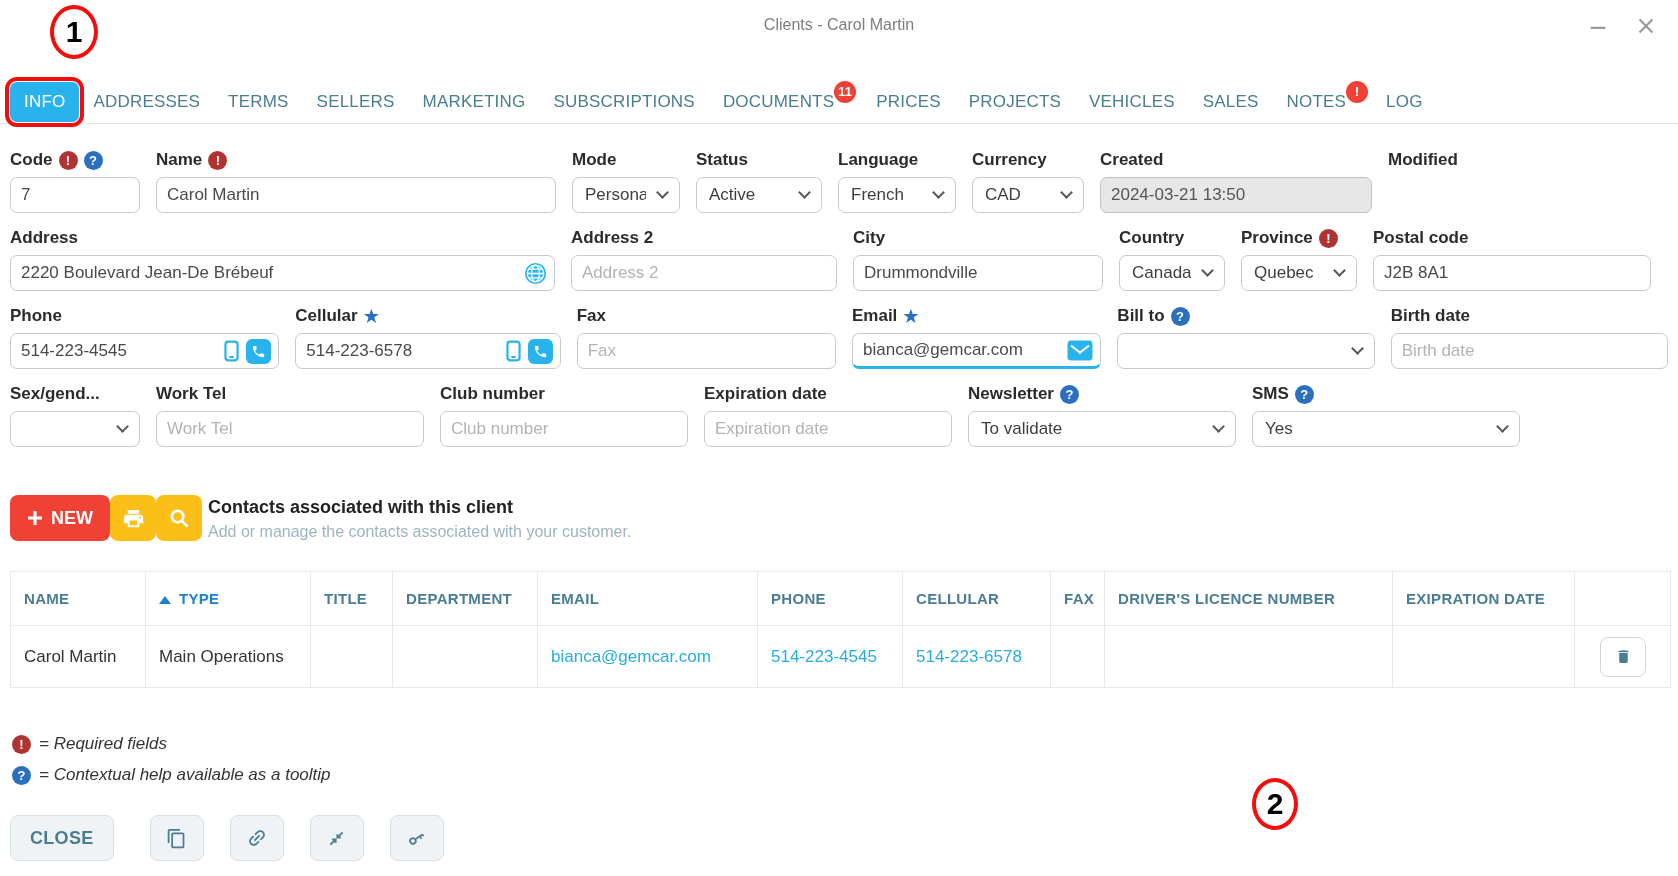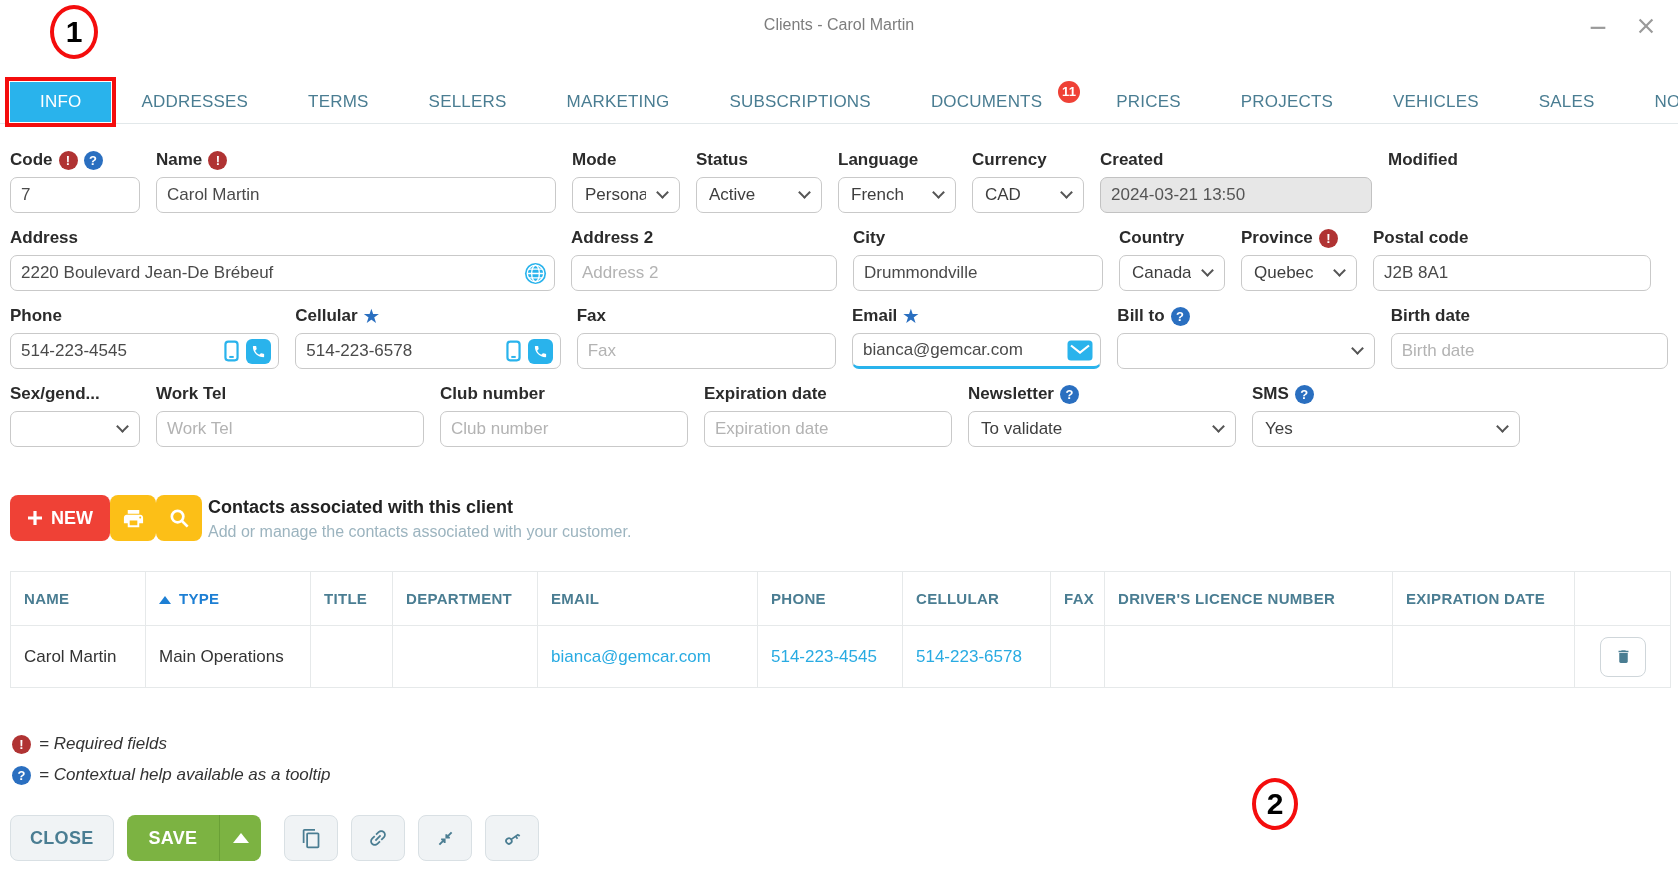--- a/index.html
+++ b/index.html
@@ -10,21 +10,21 @@
   }
   
   .titlebar { height:50px; display:flex; align-items:center; justify-content:center; position:relative; }
   .title { font-size:16px; color:#7d7d7d; }
   .win-controls { position:absolute; right:20px; top:14px; display:flex; gap:24px; }
   .win-btn { width:24px; height:24px; display:flex; align-items:center; justify-content:center; cursor:pointer; }
 
   
   .tabs { display:flex; align-items:center; margin-top:30px; padding-left:10px; height:44px;
           border-bottom:1px solid #e2e8ea; position:relative; }
-  .tab { padding:10px 30px; font-size:17px; color:#4a7d92; letter-spacing:.2px; position:relative; cursor:pointer; white-space:nowrap; }
+  .tab { padding:10px 14px; font-size:17px; color:#4a7d92; letter-spacing:.2px; position:relative; cursor:pointer; white-space:nowrap;border-radius:7px; }
   .tab.active { background:#29b3ec; color:#fff; outline:4px solid #f40d0d; outline-offset:1px; }
   .badge { position:absolute; top:-1px; right:-8px; background:#ef4136; color:#fff; border-radius:11px;
            min-width:22px; height:22px; padding:0 4px; font-size:13px; font-weight:bold;
            display:flex; align-items:center; justify-content:center; }
 
   
   .form { padding:26px 10px 0; }
   .form-row { display:flex; gap:16px; margin-bottom:15px; }
   .field { display:flex; flex-direction:column; }
   .lbl { font-weight:bold; font-size:17px; color:#2b2b2b; margin-bottom:7px; display:flex; align-items:center; gap:6px; white-space:nowrap; height:20px; }
@@ -64,21 +64,21 @@
   .tbl td.link { color:#29abe2; cursor:pointer; }
   .trash-btn { width:46px; height:40px; border:1px solid #cfd6da; border-radius:8px; background:#fff;
                display:flex; align-items:center; justify-content:center; cursor:pointer; margin-left:12px; }
 
   
   .legend { padding:46px 12px 0; font-size:17px; font-style:italic; color:#333; }
   .legend-line { display:flex; align-items:center; gap:8px; margin-bottom:11px; }
 
   
   .footer { position:absolute; left:0; bottom:15px; width:100%; display:flex; justify-content:space-between; padding:0 10px; }
-  .fgroup { display:flex; gap:13px; align-items:flex-start; }
+  .fgroup { display:flex; gap:26px; align-items:flex-start; }
   .fgroup.right { margin-right:122px; }
   .btn { height:46px; border-radius:8px; background:#f0f3f5; border:1px solid #d9e0e4; color:#4a7d92;
          font-weight:bold; font-size:18px; padding:0 19px; display:flex; align-items:center; justify-content:center;
          letter-spacing:.3px; cursor:pointer; }
   .icon-btn { width:54px; padding:0; }
   .btn-save { display:flex; background:#7cb342; border-radius:8px; overflow:hidden; cursor:pointer; }
   .save-main { padding:0 22px; height:46px; display:flex; align-items:center; color:#fff; font-weight:bold; font-size:18px; letter-spacing:.3px; }
   .save-caret { width:42px; border-left:1px solid #6aa036; display:flex; align-items:center; justify-content:center; }
   .caret-up { width:0; height:0; border-left:8px solid transparent; border-right:8px solid transparent; border-bottom:10px solid #fff; }
   .btn.annotated { outline:4px solid #f40d0d; outline-offset:3px; }
@@ -470,26 +470,20 @@
   </div>
   <div class="legend-line">
     <span class="help" style="font-style:normal">?</span>
     <span>= Contextual help available as a tooltip</span>
   </div>
 </section>
 
 <footer class="footer">
   <div class="fgroup">
     <div class="btn">CLOSE</div>
-    <div class="btn-save">
-      <div class="save-main">SAVE</div>
-      <div class="save-caret">
-          <span class="caret-up"></span>
-        </div>
-    </div>
     <div class="btn icon-btn" style="margin-left:10px">
       <svg width="21" height="21" viewBox="0 0 24 24">
           <path fill="#4a7d92" d="M16 1H4c-1.1 0-2 .9-2 2v14h2V3h12V1zm3 4H8c-1.1 0-2 .9-2 2v14c0 1.1.9 2 2 2h11c1.1 0 2-.9 2-2V7c0-1.1-.9-2-2-2zm0 16H8V7h11v14z"></path>
         </svg>
     </div>
     <div class="btn icon-btn">
       <svg width="22" height="22" viewBox="0 0 24 24" style="transform:rotate(-45deg)">
           <path fill="#4a7d92" d="M3.9 12c0-1.71 1.39-3.1 3.1-3.1h4V7H7c-2.76 0-5 2.24-5 5s2.24 5 5 5h4v-1.9H7c-1.71 0-3.1-1.39-3.1-3.1zM8 13h8v-2H8v2zm9-6h-4v1.9h4c1.71 0 3.1 1.39 3.1 3.1s-1.39 3.1-3.1 3.1h-4V17h4c2.76 0 5-2.24 5-5s-2.24-5-5-5z"></path>
         </svg>
     </div>

